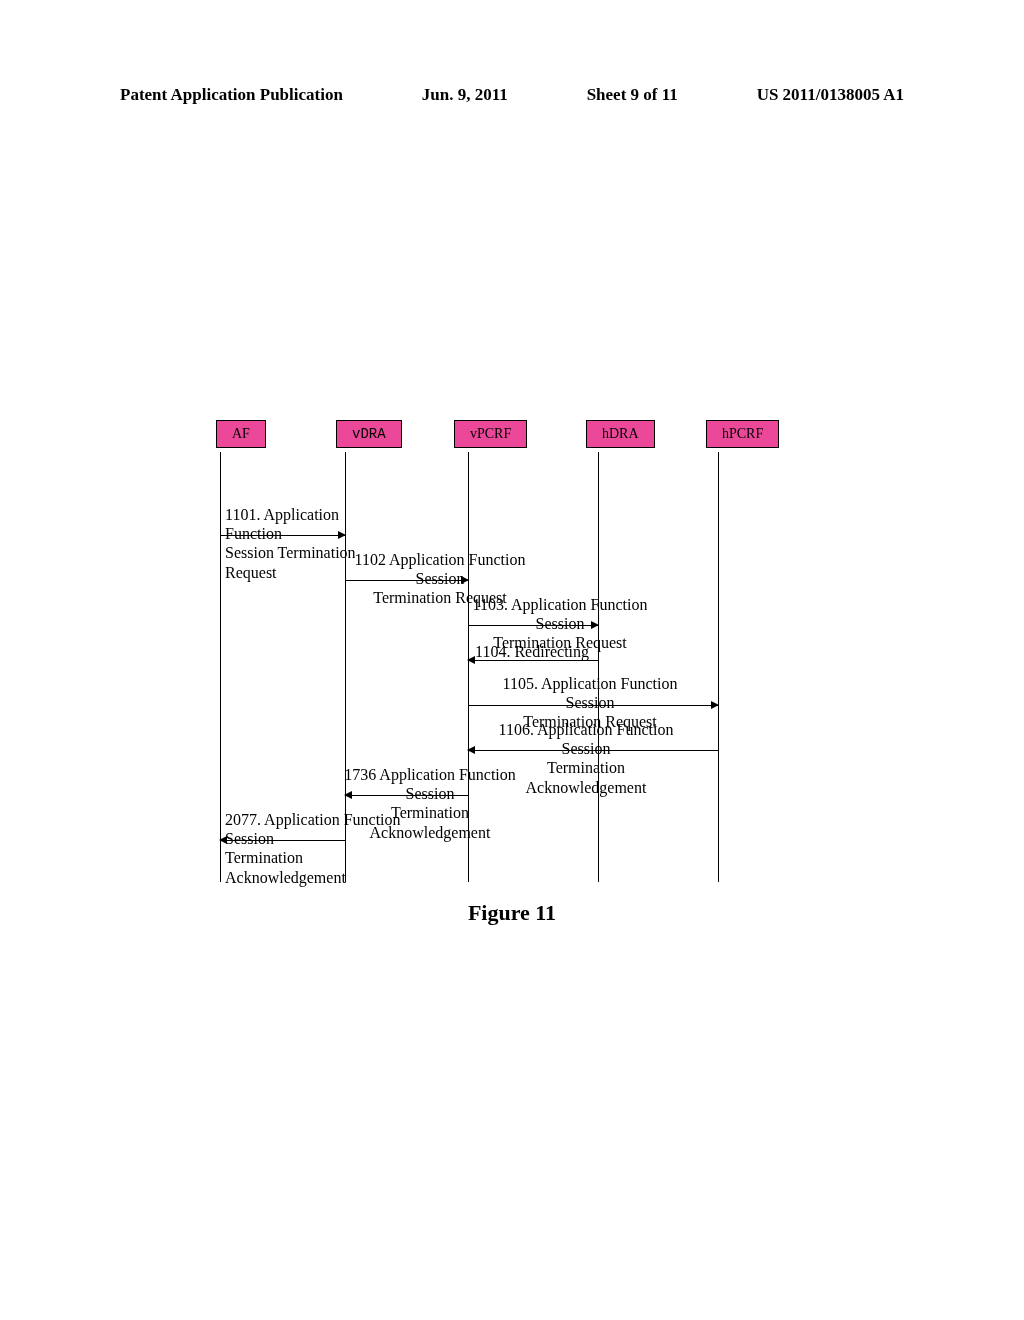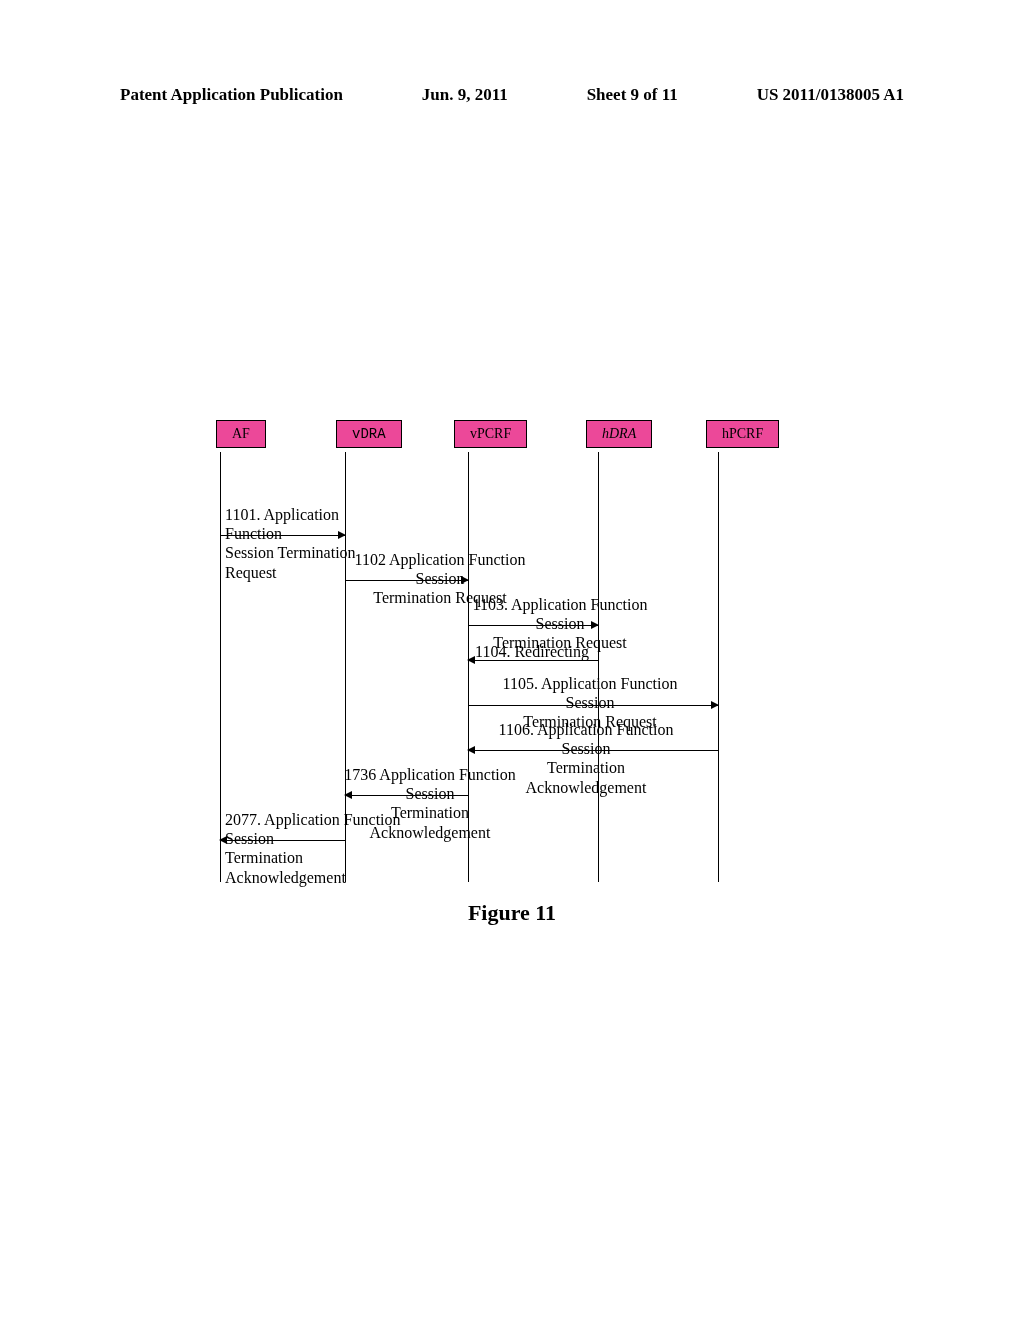--- a/index.html
+++ b/index.html
@@ -104,21 +104,21 @@
   <span class="header-center">Jun. 9, 2011</span>
   <span class="header-center">Sheet 9 of 11</span>
   <span class="header-right">US 2011/0138005 A1</span>
 </div>
 
 <div class="diagram-container">
 
   <div class="actor-box" style="left: -10px;">AF</div>
   <div class="actor-box" style="left: 110px; font-family: Liberation Mono, monospace;">vDRA</div>
   <div class="actor-box" style="left: 228px;">vPCRF</div>
-  <div class="actor-box" style="left: 360px; font-style: italic;">hDRA</div>
+  <div class="actor-box" style="left: 360px;">hDRA</div>
   <div class="actor-box" style="left: 480px;">hPCRF</div>
 
   <div class="lifeline" style="left: 10px; height: 430px;"></div>
   <div class="lifeline" style="left: 135px; height: 430px;"></div>
   <div class="lifeline" style="left: 258px; height: 430px;"></div>
   <div class="lifeline" style="left: 388px; height: 430px;"></div>
   <div class="lifeline" style="left: 508px; height: 430px;"></div>
 
   <div class="message-label" style="left: 15px; top: 85px; width: 150px; text-align: left;"><span style="white-space: pre-line;">1101. Application Function
 Session Termination Request</span></div>

